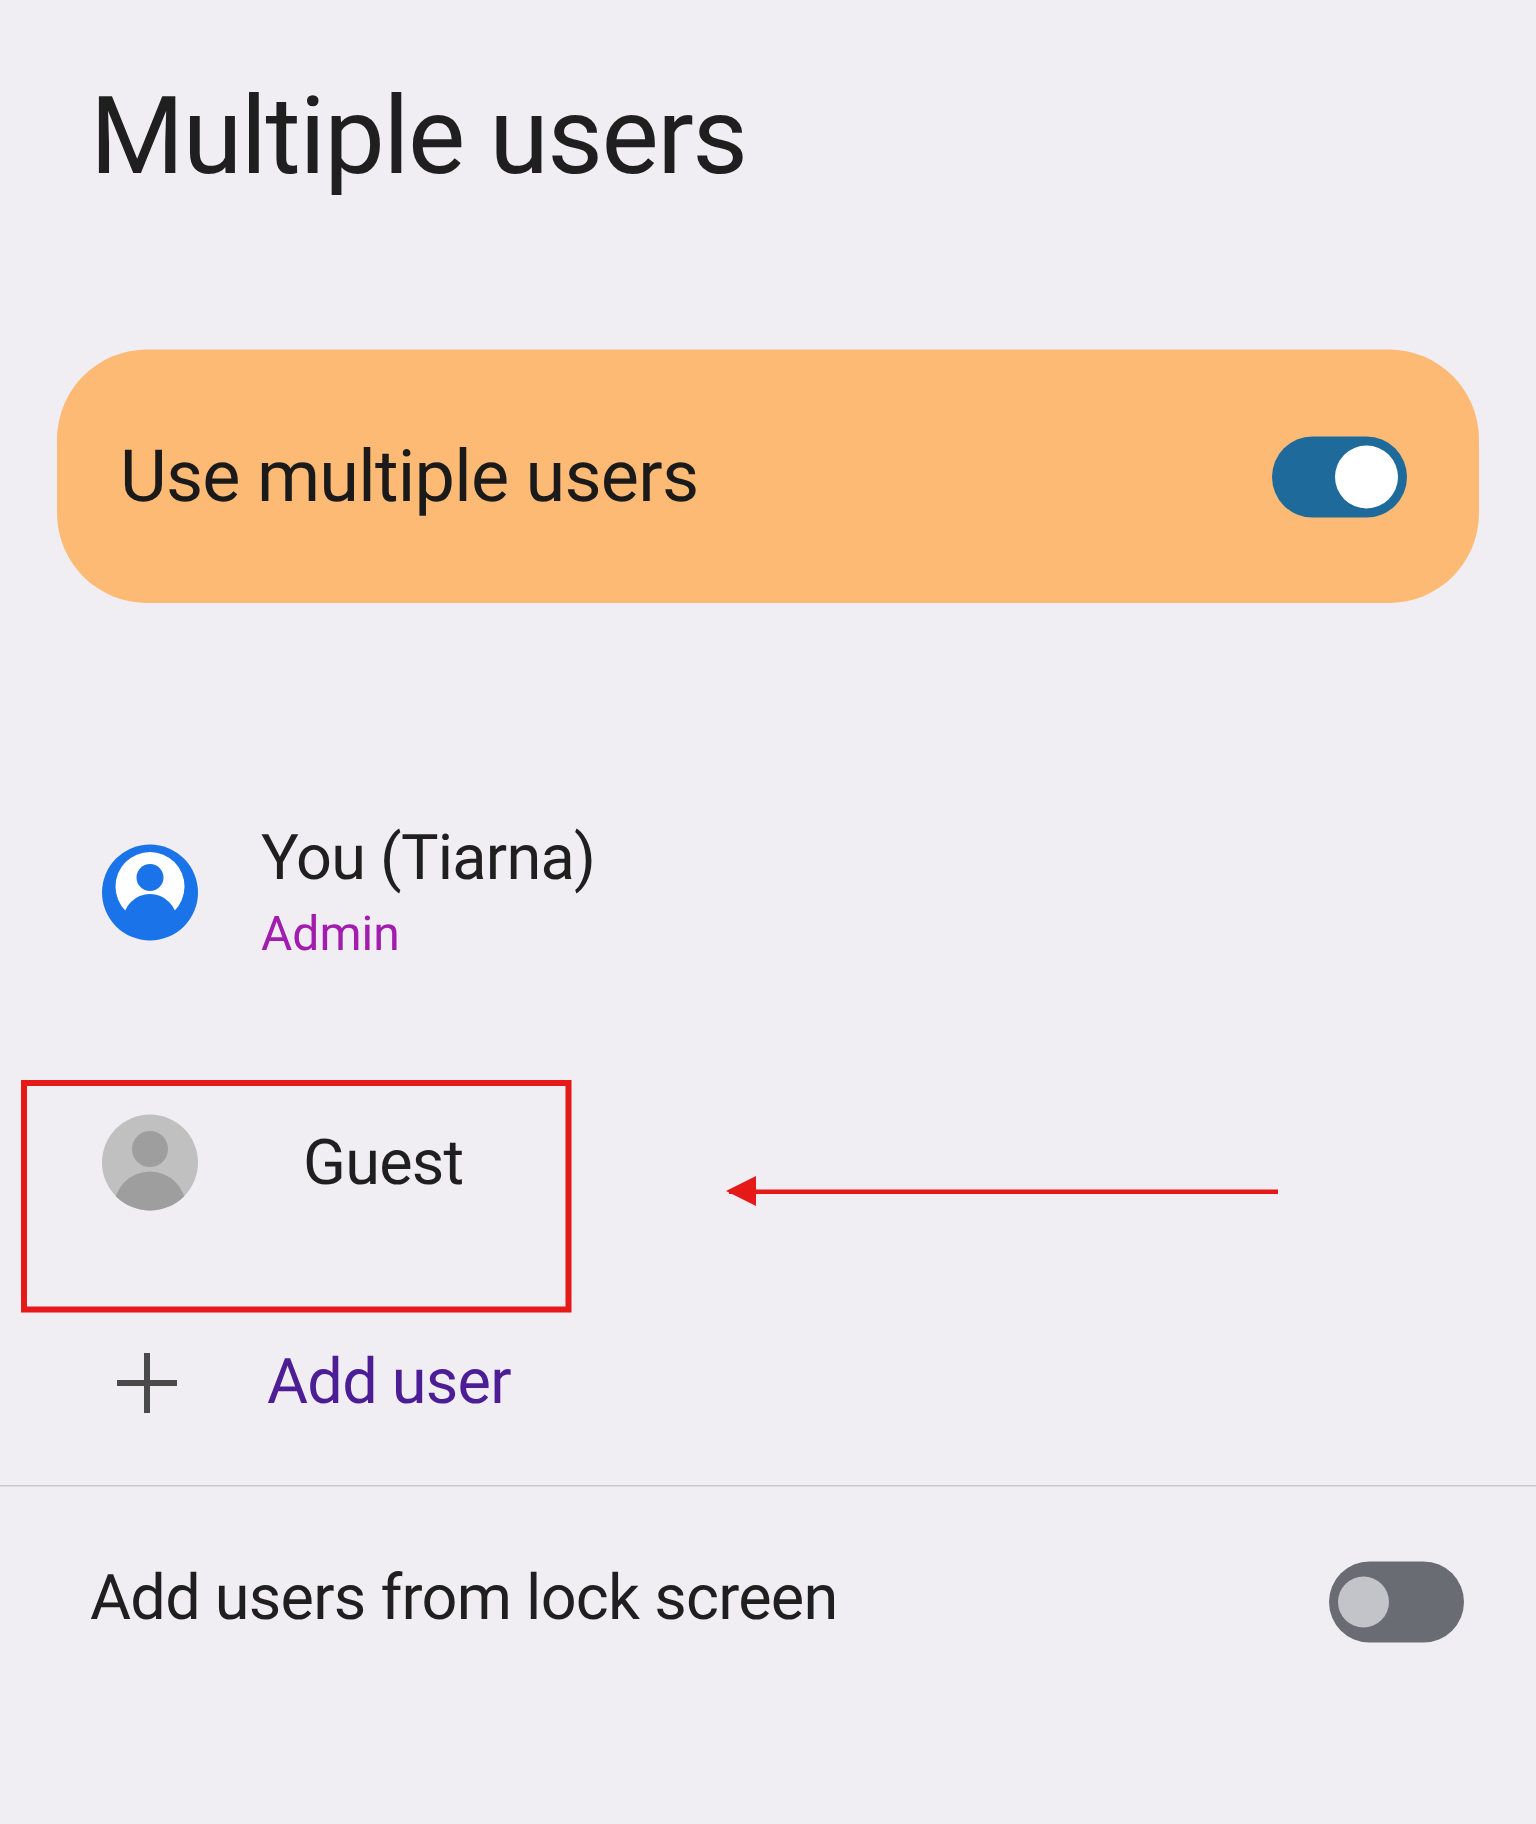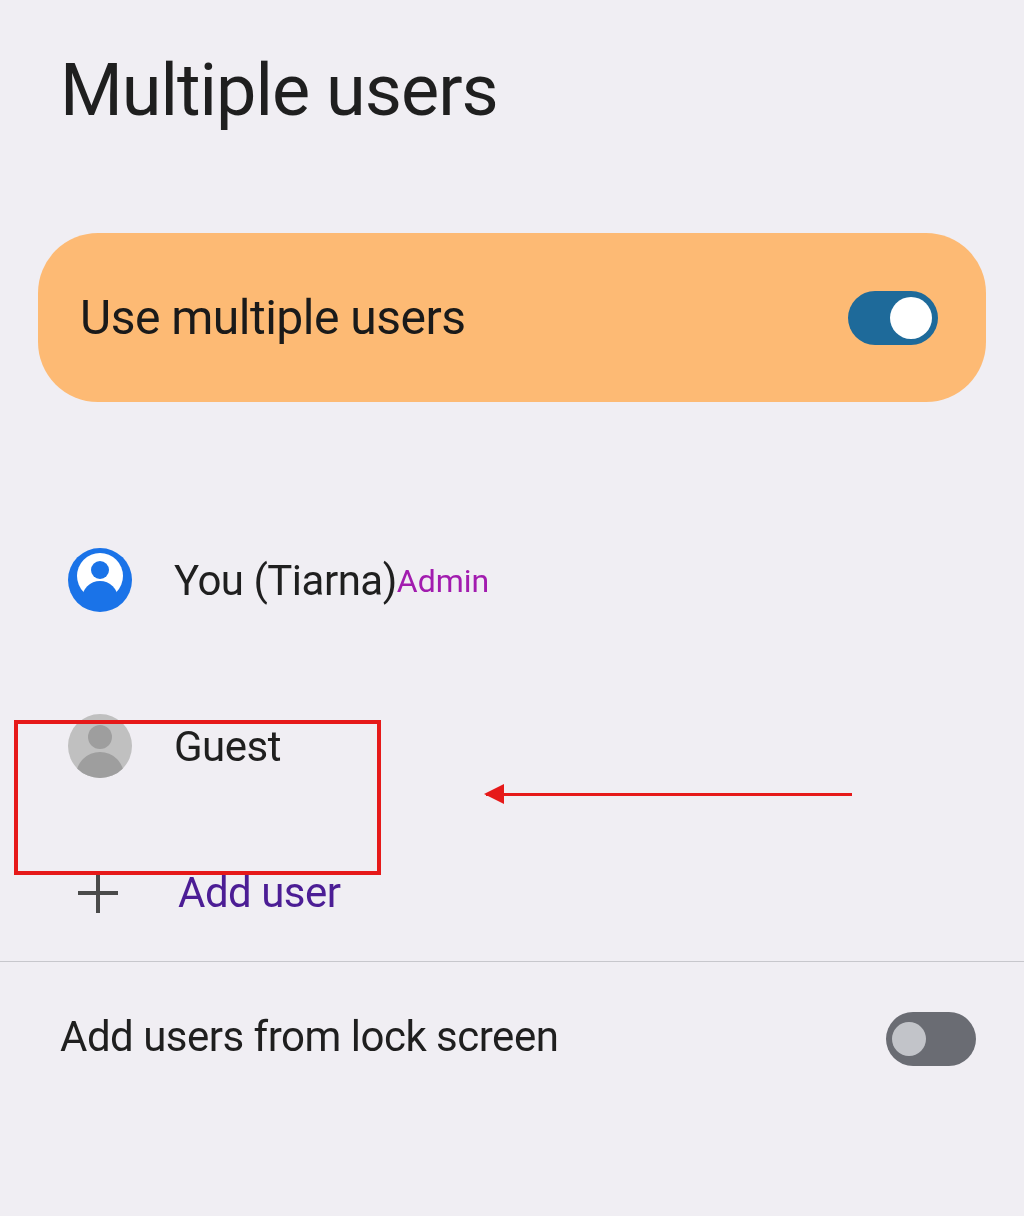--- a/index.html
+++ b/index.html
@@ -135,36 +135,37 @@
       position: absolute;
       width: 48px;
       height: 30px;
       background: #9e9e9e;
       border-radius: 28px 28px 0 0;
       top: 38px;
       left: 8px;
     }
     .user-text {
       display: flex;
-      flex-direction: row;
+      flex-direction: column;
       justify-content: center;
     }
     .user-name {
       font-size: 42px;
       color: #1f1f1f;
       font-weight: 400;
       letter-spacing: -0.5px;
     }
     .user-role {
       font-size: 32px;
       color: #a21caf;
       margin-top: 6px;
     }
     .guest-row {
       margin-top: 50px;
+      gap: 28px;
     }
     .add-user-row {
       display: flex;
       align-items: center;
       padding: 40px 0 44px 18px;
       margin-top: 24px;
     }
     .plus-icon {
       width: 40px;
       height: 40px;

